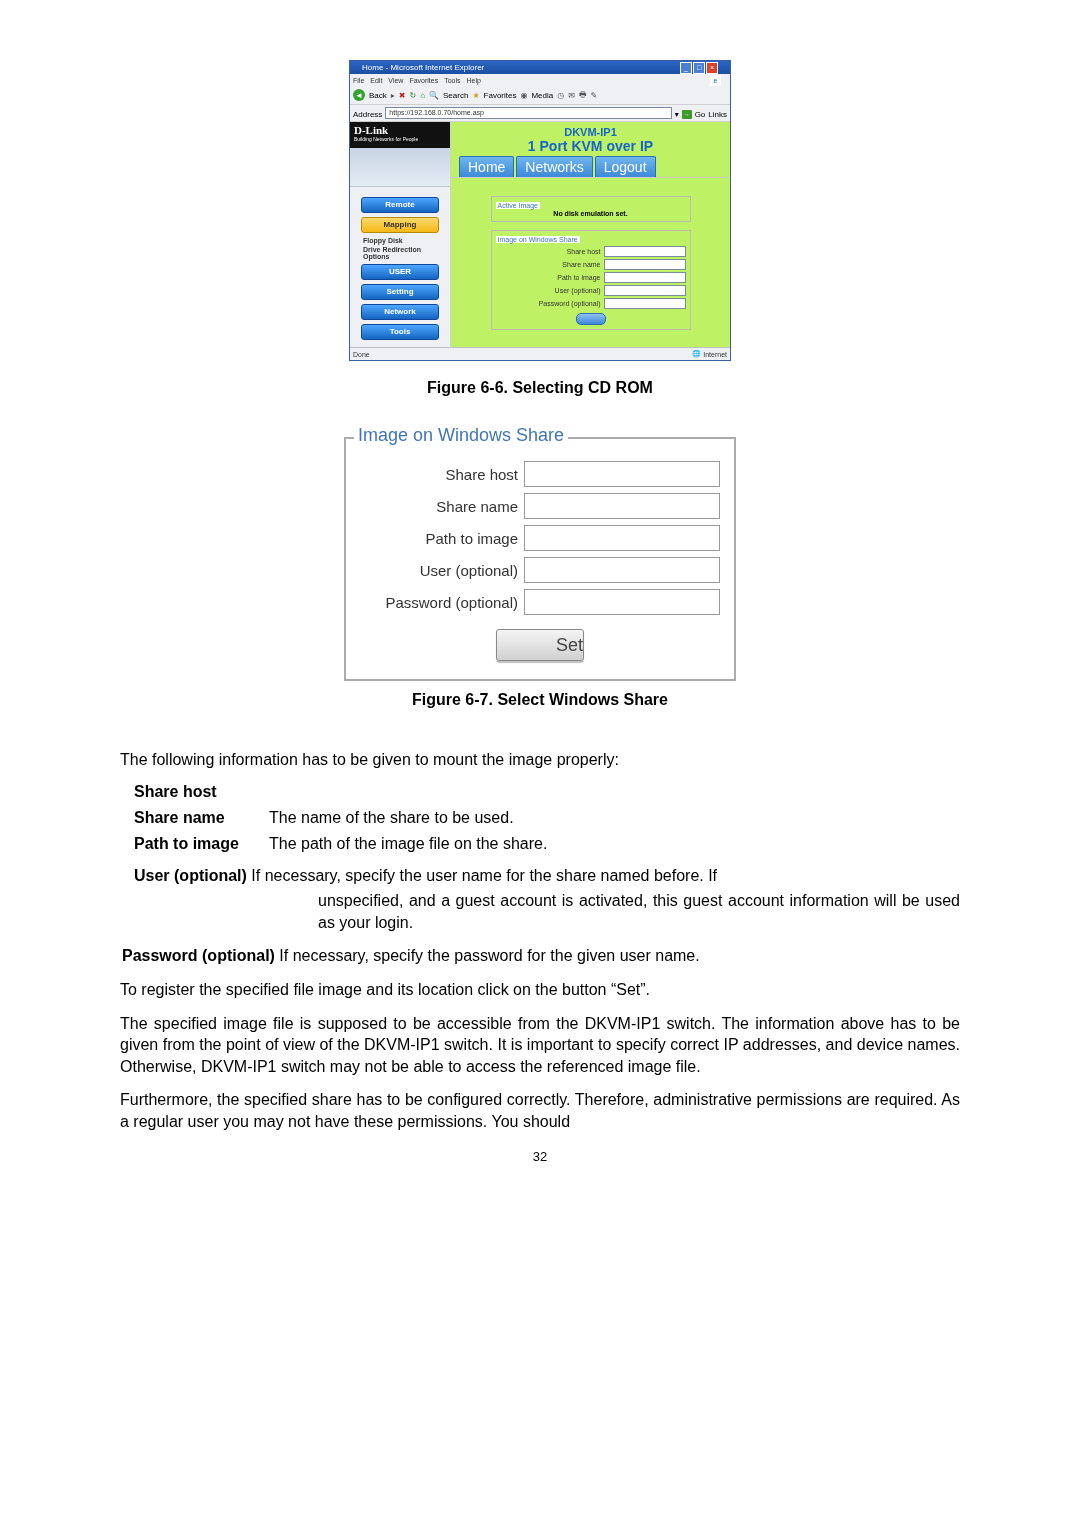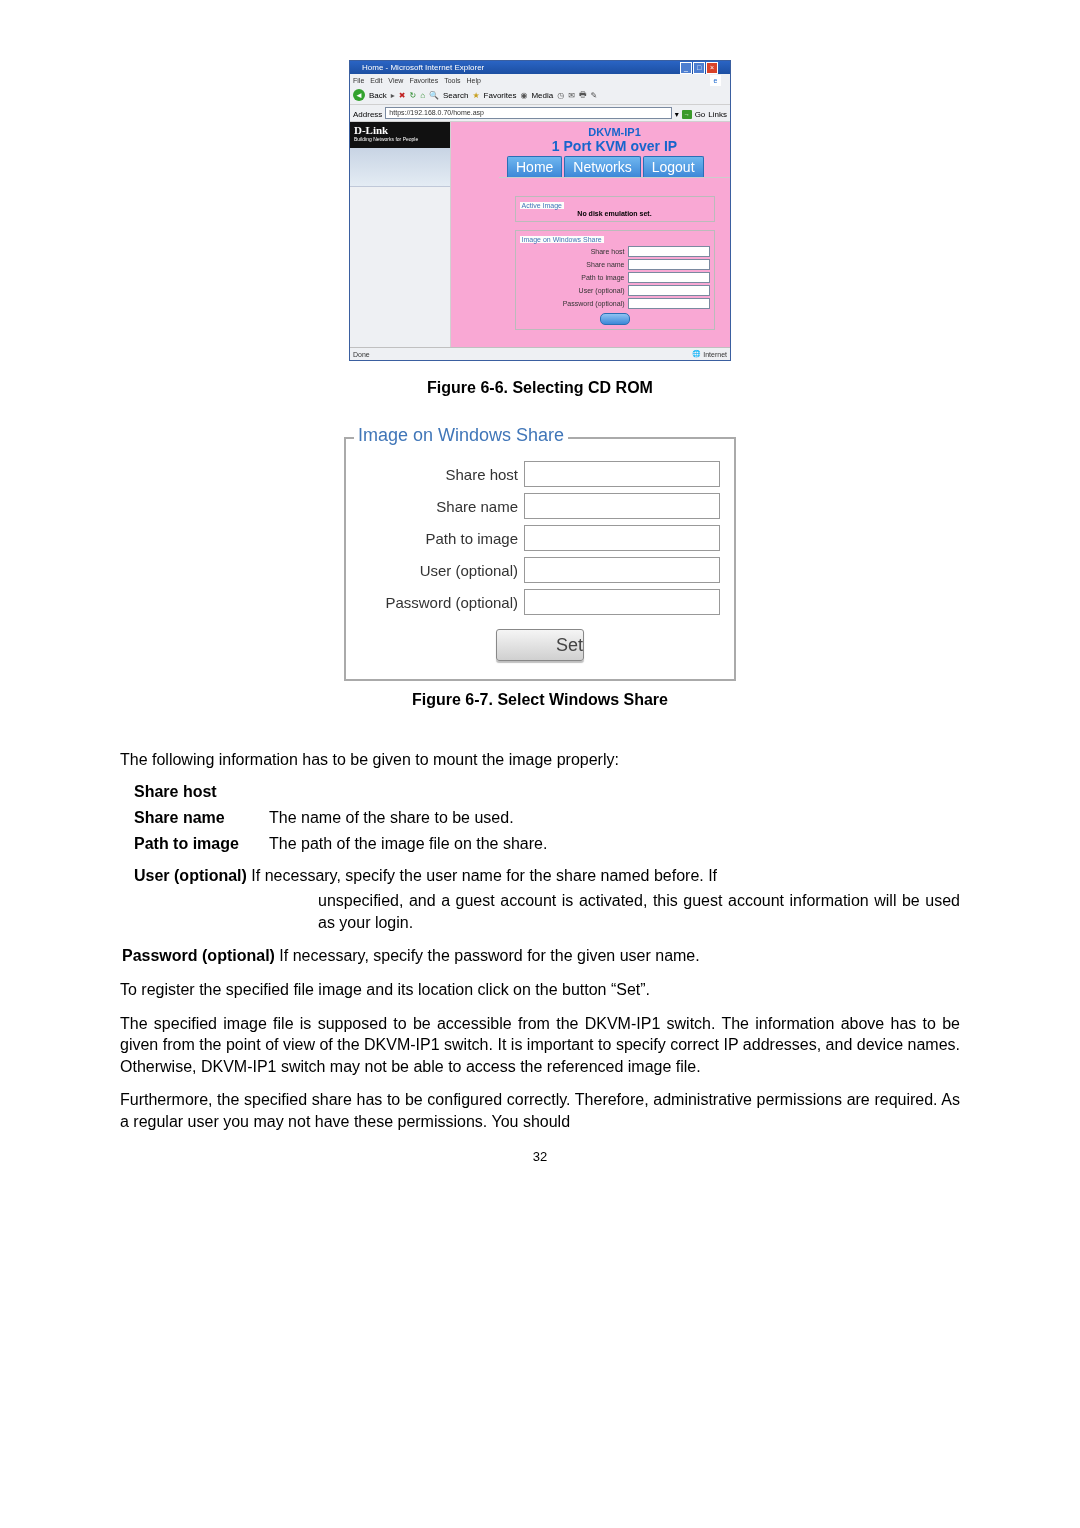--- a/index.html
+++ b/index.html
@@ -155,22 +155,21 @@
   .nav-btn.sel { background: linear-gradient(#ffd86b, #f5b916); color: #333; border-color: #b58900; }
   .nav-text {
     display: block;
     color: #333;
     font-size: 7px;
     margin: 2px 0 2px 8px;
     font-weight: bold;
   }
   .dlink-right {
     flex: 1;
-    background: #f9a8d4;
-    padding-left: 48px;
+    background: #bef264;
   }
   .dlink-header {
     text-align: center;
     padding: 4px 0 2px 0;
   }
   .dlink-header .model { color: #1765cc; font-weight: bold; font-size: 11px; }
   .dlink-header .desc { color: #1765cc; font-weight: bold; font-size: 14px; }
   .dlink-tabs {
     display: flex;
     gap: 2px;
@@ -339,20 +338,30 @@
       <span>Go</span>
       <span>Links</span>
     </div>
     <div class="ie-content">
       <div class="dlink-left">
         <div class="dlink-logo">
           <span class="brand">D-Link</span>
           <span class="sub">Building Networks for People</span>
         </div>
         <div class="dlink-photo"></div>
+        <div class="dlink-nav">
+          <span class="nav-btn">Remote</span>
+          <span class="nav-btn sel">Mapping</span>
+          <span class="nav-text">Floppy Disk</span>
+          <span class="nav-text">Drive Redirection Options</span>
+          <span class="nav-btn">USER</span>
+          <span class="nav-btn">Setting</span>
+          <span class="nav-btn">Network</span>
+          <span class="nav-btn">Tools</span>
+        </div>
       </div>
       <div class="dlink-right">
         <div class="dlink-header">
           <div class="model">DKVM-IP1</div>
           <div class="desc">1 Port KVM over IP</div>
         </div>
         <div class="dlink-tabs">
           <span class="dlink-tab">Home</span>
           <span class="dlink-tab">Networks</span>
           <span class="dlink-tab">Logout</span>

